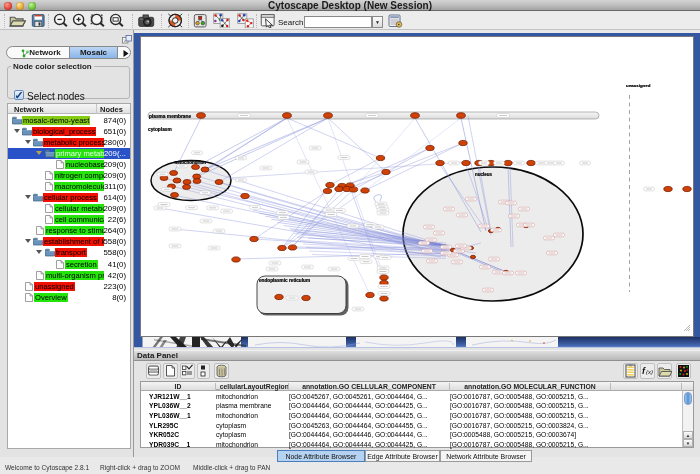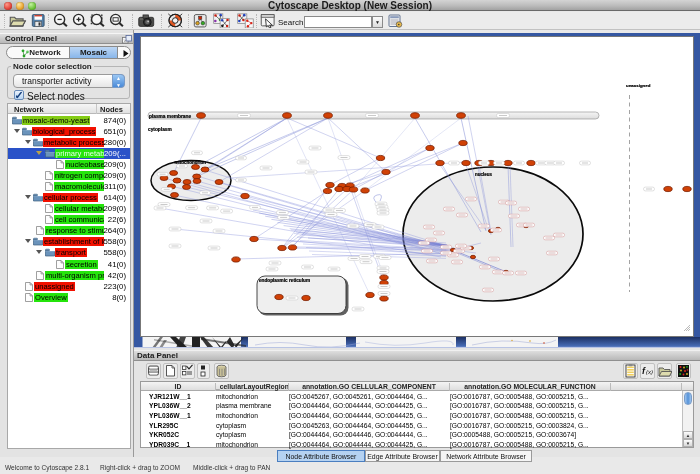--- a/index.html
+++ b/index.html
@@ -217,42 +217,40 @@
       <rect x="2" y="1" width="11" height="11.5" rx="1" fill="#f0f0f0" stroke="#556688" stroke-width="0.9"></rect>
       <rect x="3.2" y="2.2" width="8.6" height="2" fill="#8899bb"></rect>
       <line x1="3.5" y1="6" x2="11.5" y2="6" stroke="#99a" stroke-width="0.8"></line>
       <line x1="3.5" y1="8" x2="11.5" y2="8" stroke="#99a" stroke-width="0.8"></line>
       <line x1="3.5" y1="10" x2="11.5" y2="10" stroke="#99a" stroke-width="0.8"></line>
       <circle cx="12" cy="10.5" r="2.8" fill="#e8b84a" stroke="#555" stroke-width="0.7"></circle>
       <path d="M11 10.5 l1.5 0 M11.7 9.8 l0 1.5" stroke="#333" stroke-width="0.7"></path>
     </svg>
 </div>
 <div id="cpanel" class="abs">
-  <div id="cphead">Control Panel</div>
   <svg style="position:absolute;left:122px;top:4.5px;" width="10" height="9" viewBox="0 0 10 9">
 <rect x="0.5" y="2.5" width="5.5" height="5.5" fill="#f8f8f8" stroke="#777" stroke-width="0.8"></rect>
 <rect x="4" y="0.5" width="5.5" height="5.5" fill="#e8eef8" stroke="#556699" stroke-width="0.8"></rect>
 <path d="M2 7 L4.5 4.5 M4.5 7 L2 4.5" stroke="#888" stroke-width="0.6"></path>
 </svg>
   <div id="cptabs">
     <svg style="position:absolute;left:14px;top:2px;" width="9" height="9" viewBox="0 0 9 9">
       <circle cx="2" cy="1.8" r="1.4" fill="#2a2"></circle>
         <circle cx="6.5" cy="3" r="1.4" fill="#6c6"></circle>
       <circle cx="3" cy="7" r="1.4" fill="#2a2"></circle>
         <path d="M2 1.8 L3 7 M6.5 3 L3 7" stroke="#383" stroke-width="0.7"></path>
     </svg>
     <div class="seg" id="tabnet"><span style="padding-left:14px;">Network</span></div>
     <div class="seg" id="tabmos">Mosaic</div>
     <div class="seg" id="tabarr"><svg width="13" height="13" viewBox="0 0 13 13">
           <path d="M4.5 3 L9.5 6.5 L4.5 10 Z" fill="#111"></path>
         </svg></div>
   </div>
   <div id="grpbox"></div>
   <div id="grplab">Node color selection</div>
-  <div id="dropdown">transporter activity<div id="ddbtn">▲<br>▼</div></div>
   <div id="chk">✓</div>
     <div id="chklab">Select nodes</div>
   <div id="treebox">
     <div id="treehead">
         <span class="h1">Network</span>
         <div class="vline"></div>
         <span class="h2">Nodes</span>
       </div>
     <div style="position:absolute;left:0;top:10px;width:122px;height:334px;overflow:hidden;">
 <div class="trow" style="top:0.8px;">

